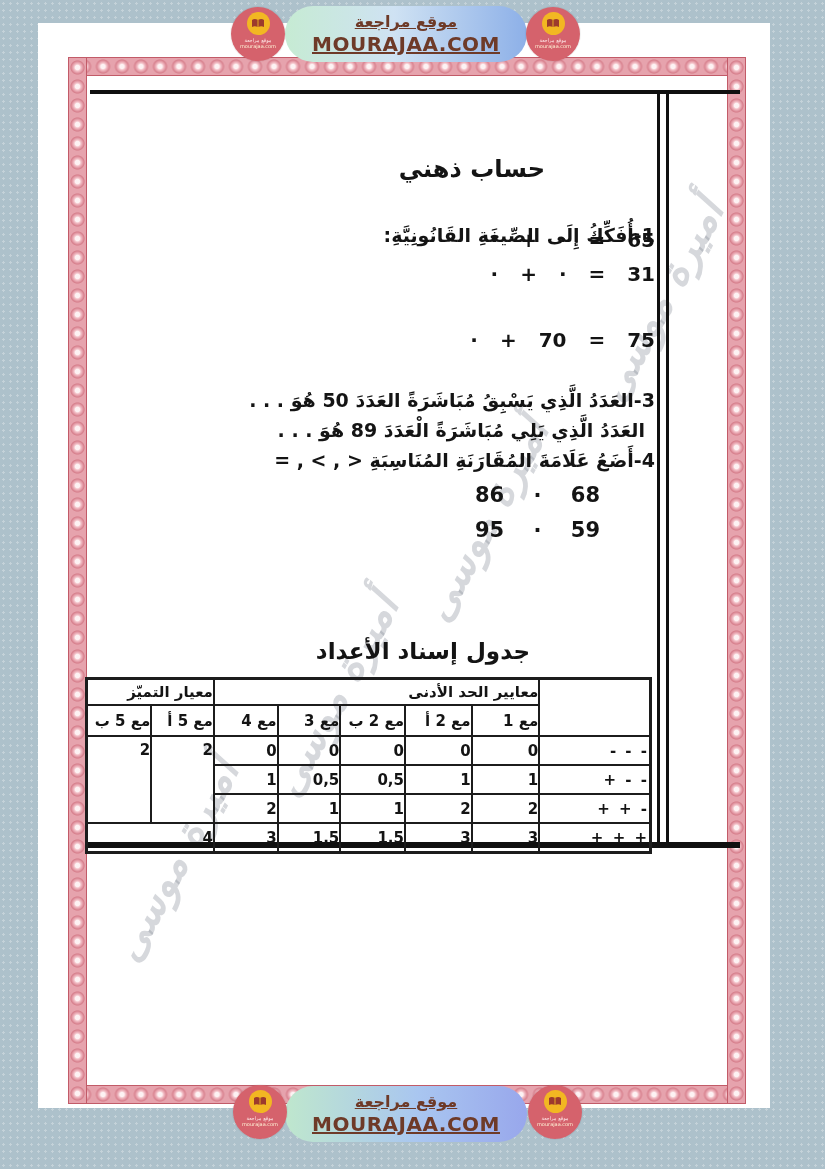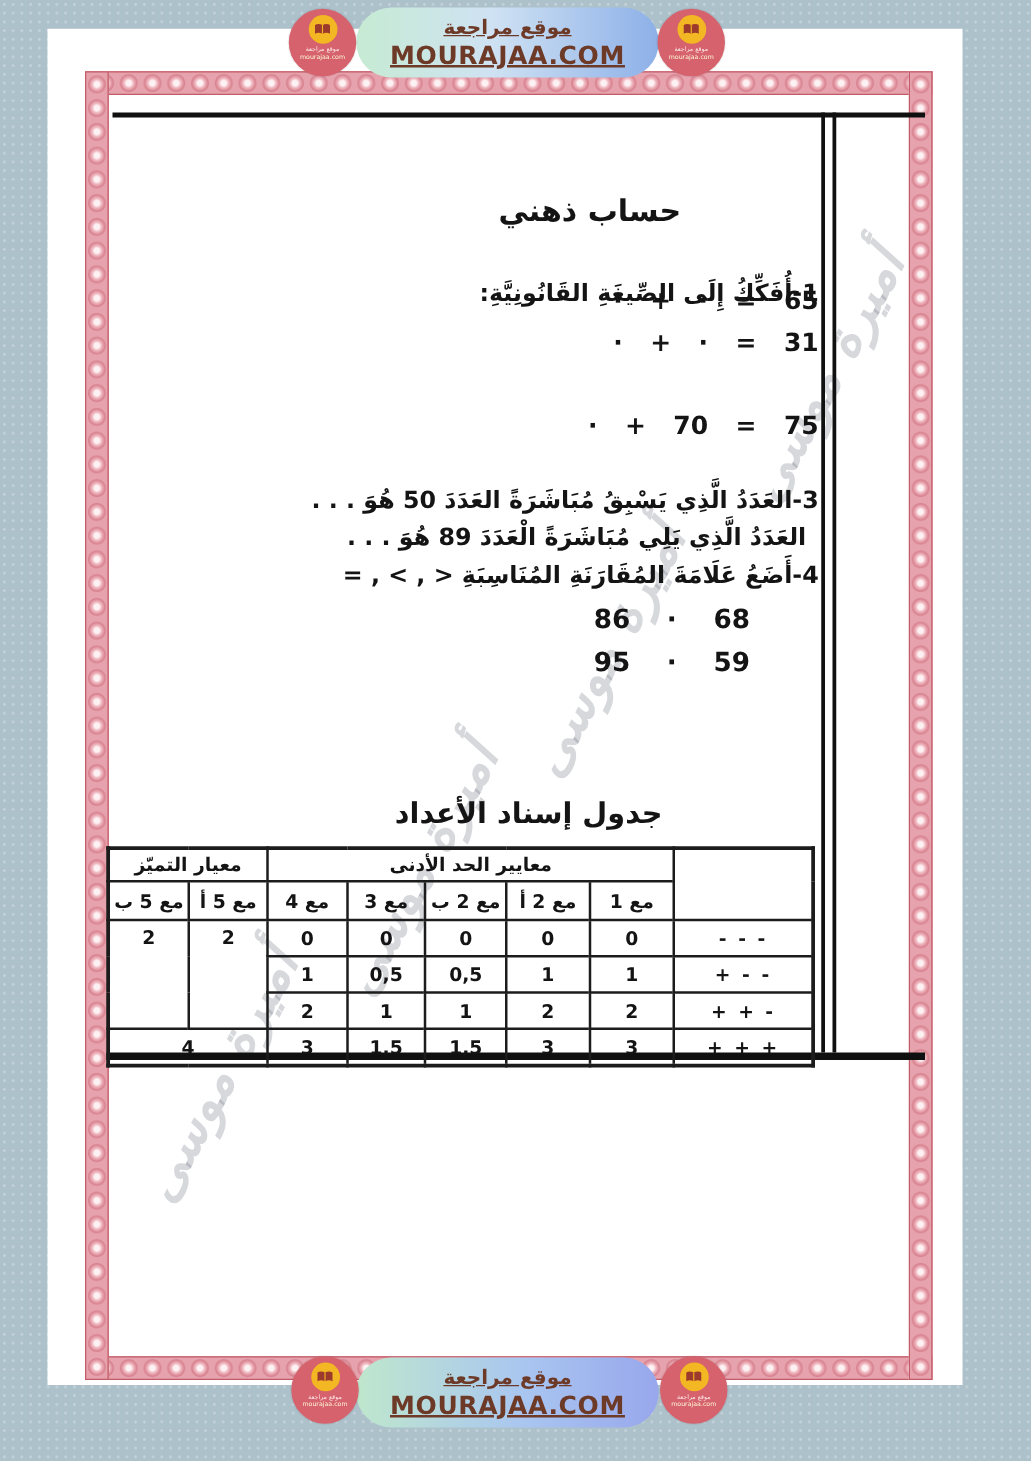--- a/index.html
+++ b/index.html
@@ -40,21 +40,21 @@
   .content{position:absolute;left:90px;top:140px;width:565px;height:580px;direction:rtl;z-index:5;}
   .line{position:absolute;white-space:nowrap;font-weight:bold;color:#141414;}
   .heading{font-size:19px;}
   .eq{direction:ltr;font-size:20px;word-spacing:15px;}
   .cmp{direction:ltr;font-size:21px;word-spacing:22px;margin-left:37px;}
   .ltr-seg{direction:ltr;unicode-bidi:bidi-override;display:inline-block;}
   
   .tbl-title{position:absolute;right:295px;top:638px;font-size:23px;font-weight:bold;color:#141414;z-index:5;white-space:nowrap;}
   table.grid{position:absolute;left:85px;top:677px;width:567px;border-collapse:collapse;direction:rtl;z-index:5;
     font-family:"DejaVu Sans",sans-serif;}
-  table.grid td{border:2px solid #1c1c1c;text-align:center;vertical-align:middle;
+  table.grid td{border:2px solid #1c1c1c;vertical-align:middle;
     font-weight:bold;font-size:15px;color:#141414;padding:0;}
   table.grid{border:3px solid #1c1c1c;}
   .hrow1 td{height:24px;font-size:15px;}
   .hrow2 td{height:29px;}
   .brow td{height:27px;}
   .symcell{letter-spacing:2px;font-size:15px;}
   
   .wm{position:absolute;font-size:42px;font-style:italic;font-weight:bold;color:rgba(120,126,140,0.30);
     white-space:nowrap;z-index:1;transform:translate(-50%,-50%) rotate(-62deg);font-family:"DejaVu Serif",serif;}
 </style>

